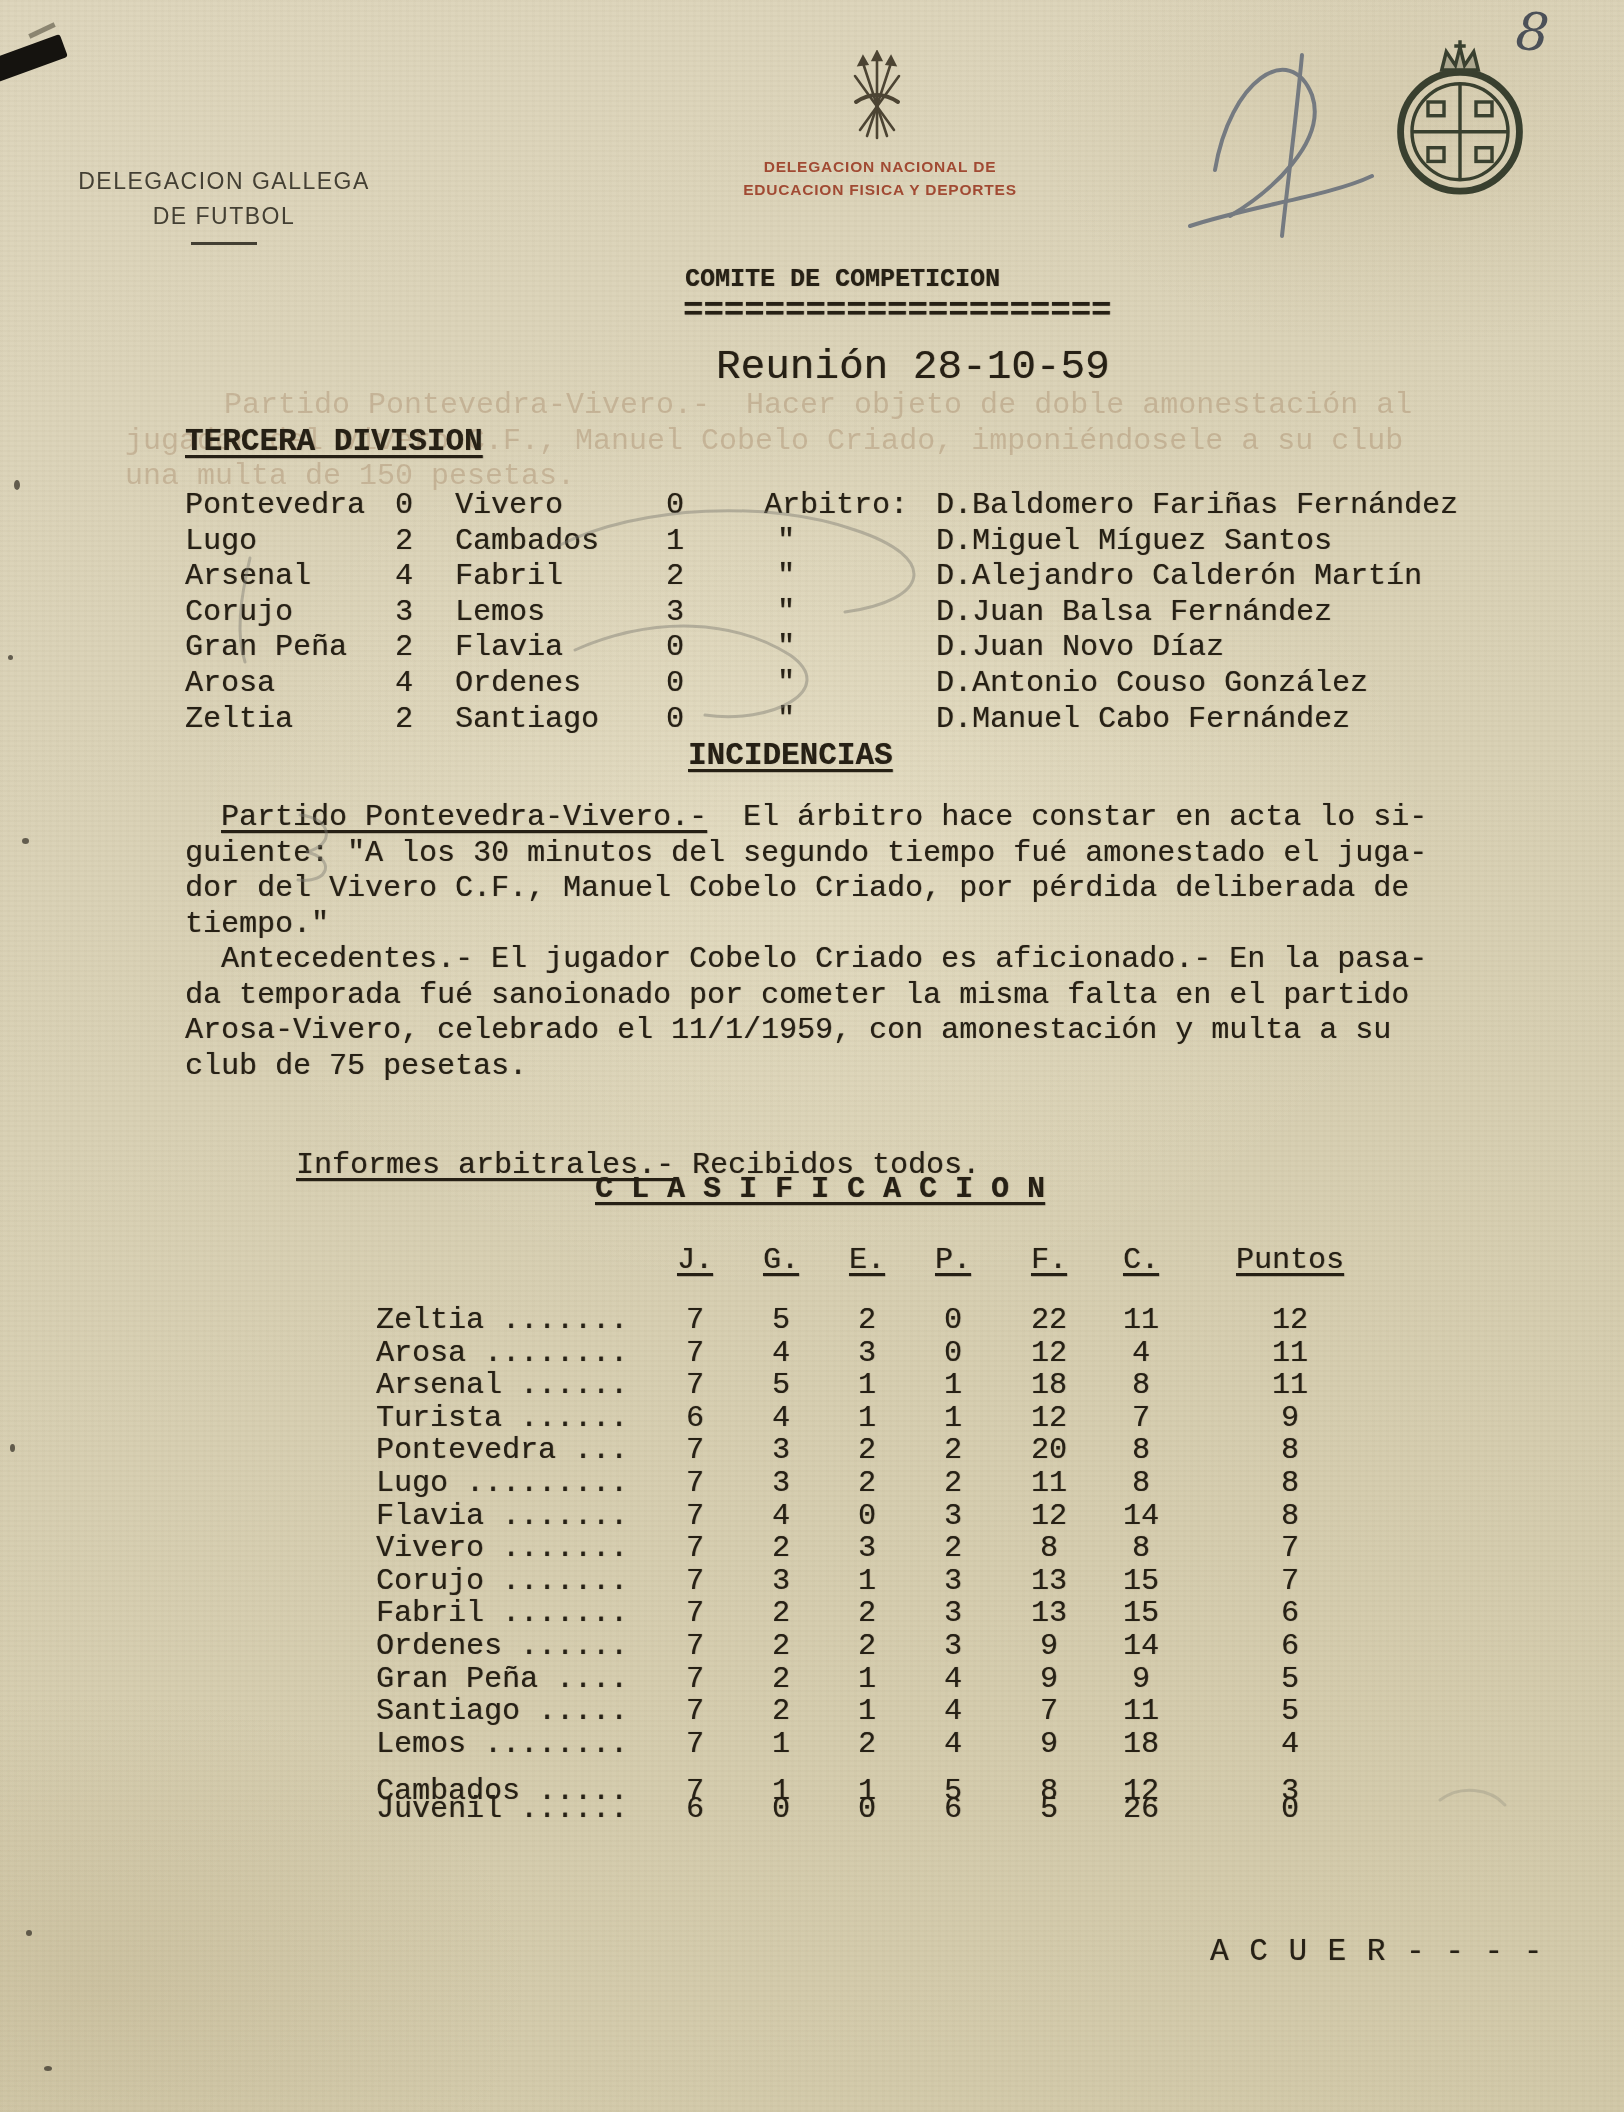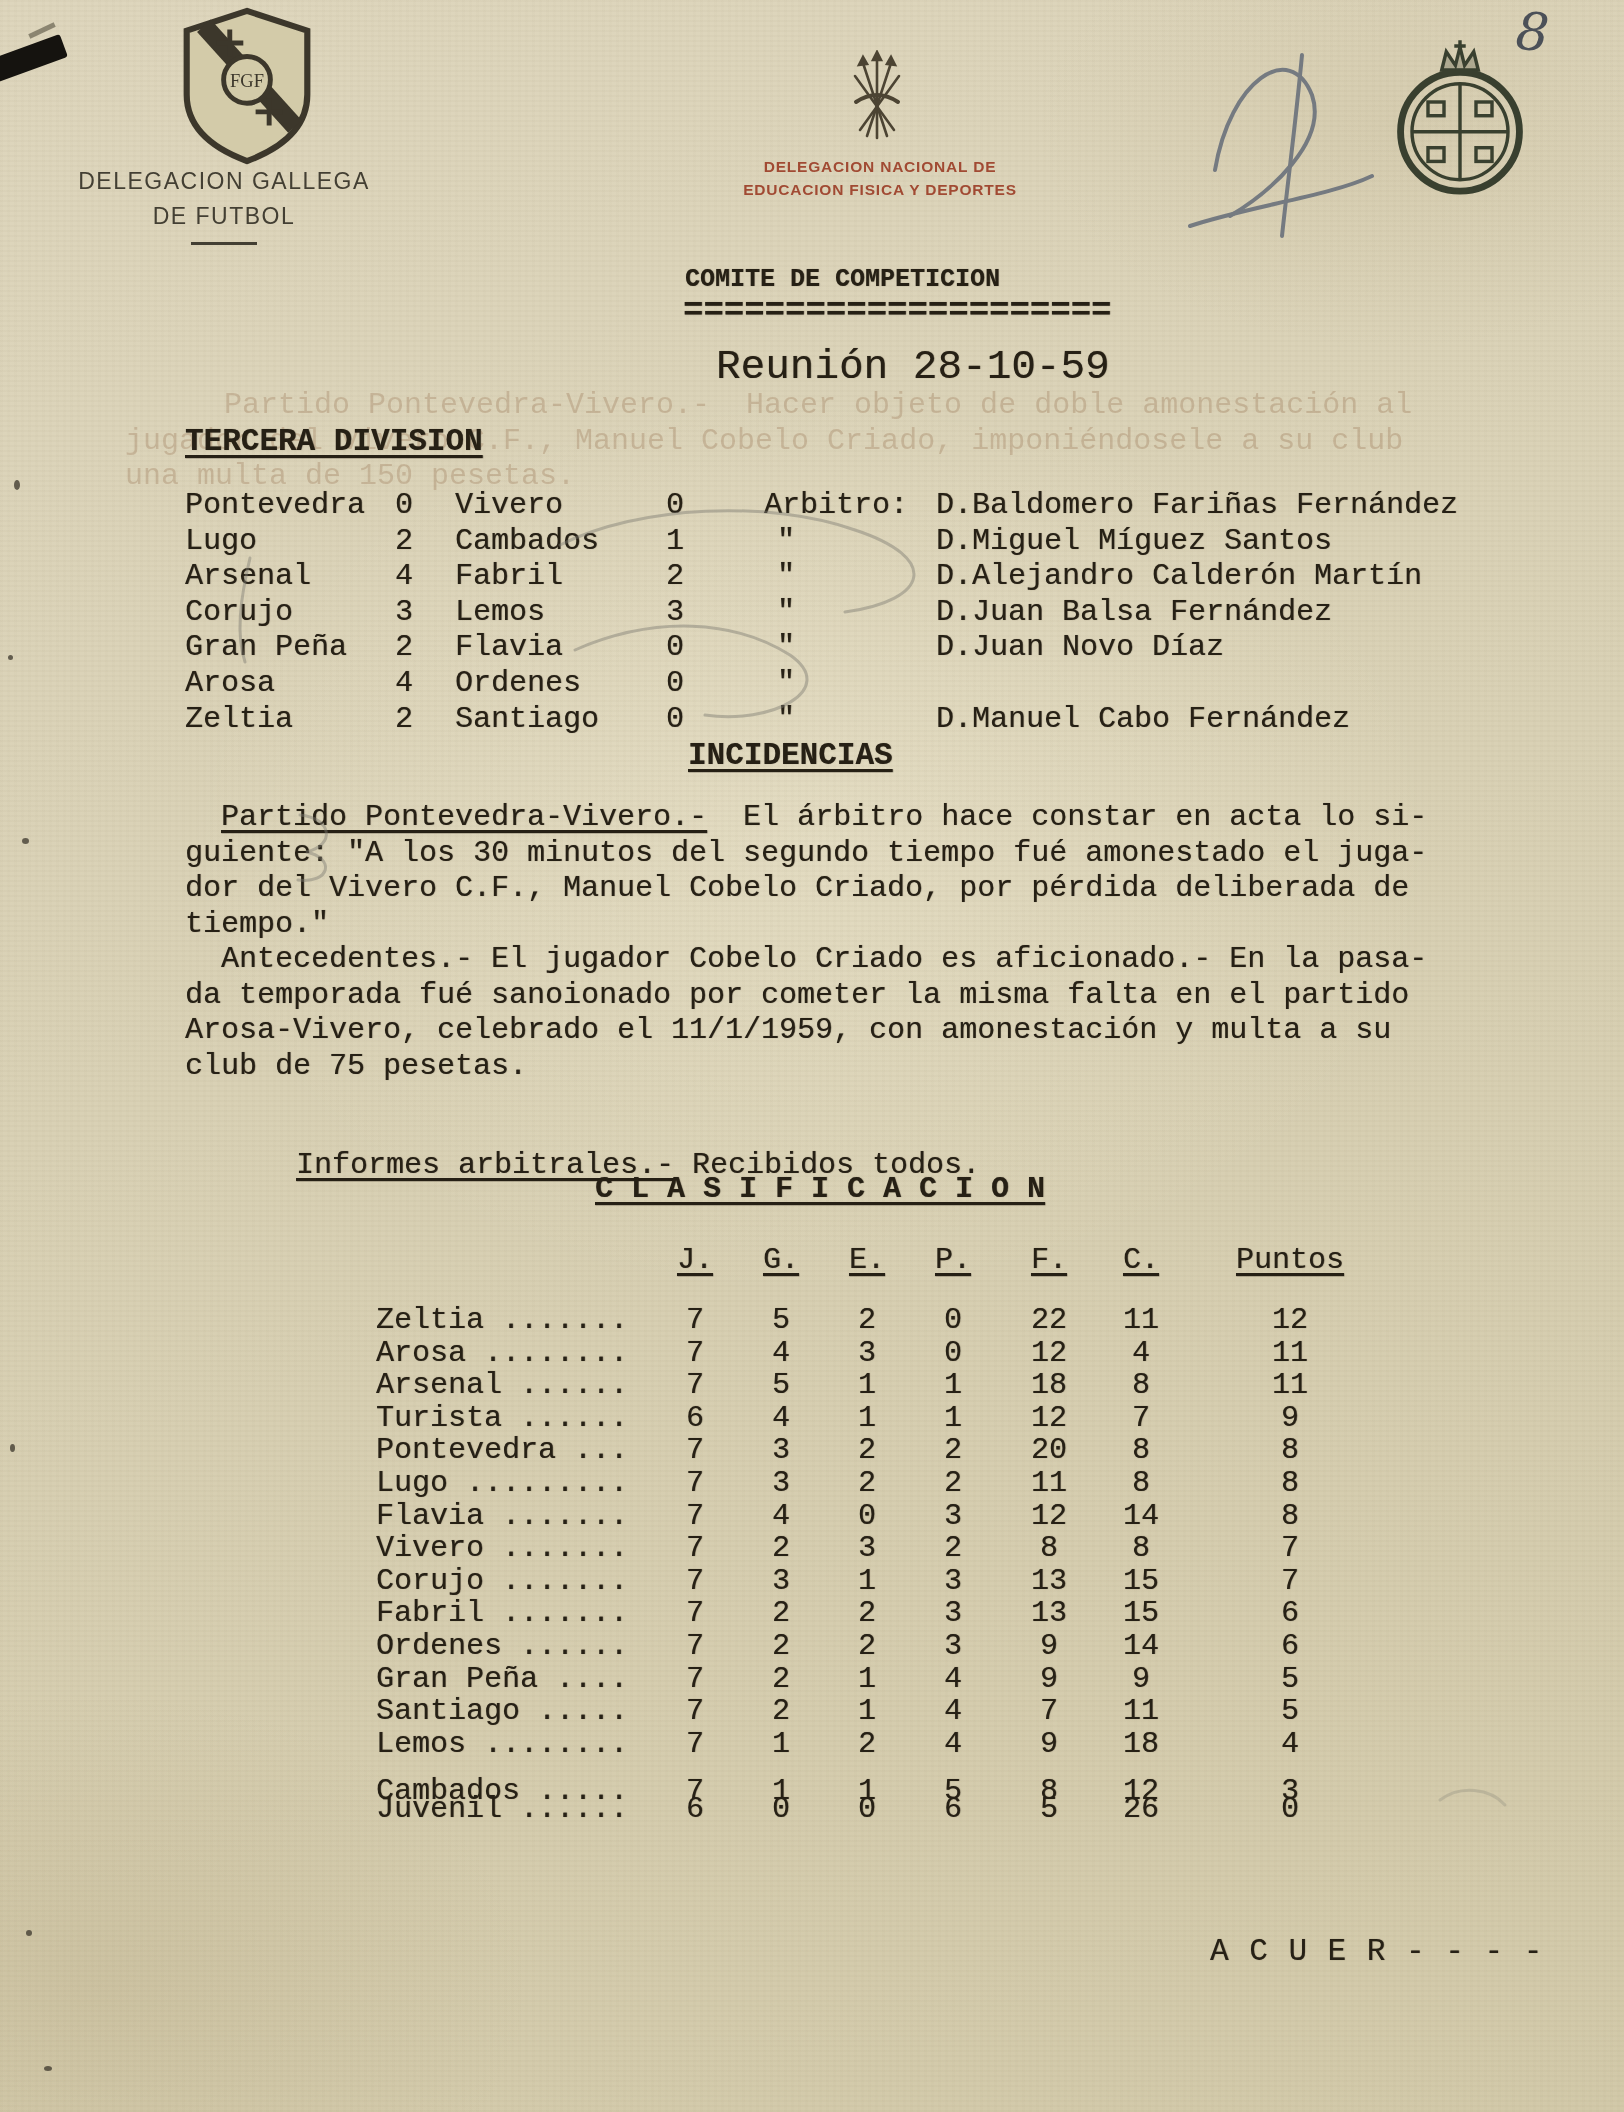--- a/index.html
+++ b/index.html
@@ -64,29 +64,20 @@
   <div class="speck" style="left:8px;top:655px;width:5px;height:5px;"></div>
   <div class="speck" style="left:22px;top:838px;width:7px;height:6px;"></div>
   <div class="speck" style="left:10px;top:1444px;width:5px;height:8px;"></div>
   <div class="speck" style="left:26px;top:1930px;width:6px;height:6px;"></div>
   <div class="speck" style="left:44px;top:2066px;width:8px;height:5px;"></div>
 
   <div class="ghost" style="left:224px;top:388px;">Partido Pontevedra-Vivero.-  Hacer objeto de doble amonestación al</div>
   <div class="ghost" style="left:125px;top:424px;">jugador del Vivero C.F., Manuel Cobelo Criado, imponiéndosele a su club</div>
   <div class="ghost" style="left:125px;top:459px;">una multa de 150 pesetas.</div>
 
-  <div class="abs" style="left:172px;top:6px;width:150px;height:160px;">
-    <svg width="150" height="160" viewBox="0 0 110 130">
-      <path d="M55 4 L104 20 V72 Q104 108 55 126 Q6 108 6 72 V20 Z" fill="#d3cba9" stroke="#3c372b" stroke-width="5"></path>
-      <path d="M20 16 L94 98" stroke="#3c372b" stroke-width="15"></path>
-      <path d="M30 30 h22 M41 19 v22 M62 86 h22 M73 75 v22" stroke="#3c372b" stroke-width="4"></path>
-      <circle cx="55" cy="60" r="19" fill="#d3cba9" stroke="#3c372b" stroke-width="4"></circle>
-      <text x="55" y="66" text-anchor="middle" font-size="15" font-family="Liberation Serif, serif" fill="#3c372b">FGF</text>
-    </svg>
-  </div>
   <div class="org org-left">
     <div class="l1">DELEGACION GALLEGA</div>
     <div class="l2">DE FUTBOL</div>
     <div class="bar"></div>
   </div>
 
   <div class="abs" style="left:848px;top:50px;width:58px;height:95px;">
     <svg width="58" height="95" viewBox="0 0 58 95">
       <g stroke="#4c4433" stroke-width="2.6" fill="#4c4433" stroke-linecap="round">
         <line x1="29" y1="8" x2="29" y2="88"></line>
@@ -170,20 +161,21 @@
         <span class="cell" style="left: 481px;">0</span>
         <span class="cell" style="left: 592px;">"</span>
         <span class="cell" style="left: 751px;">D.Juan Novo Díaz</span>
       </div>
       <div class="rrow" style="top: 178px;">
         <span class="cell" style="left: 0px;">Arosa</span>
         <span class="cell" style="left: 210px;">4</span>
         <span class="cell" style="left: 270px;">Ordenes</span>
         <span class="cell" style="left: 481px;">0</span>
         <span class="cell" style="left: 592px;">"</span>
+        <span class="cell" style="left: 751px;">D.Antonio Couso González</span>
       </div>
       <div class="rrow" style="top: 213.6px;">
         <span class="cell" style="left: 0px;">Zeltia</span>
         <span class="cell" style="left: 210px;">2</span>
         <span class="cell" style="left: 270px;">Santiago</span>
         <span class="cell" style="left: 481px;">0</span>
         <span class="cell" style="left: 592px;">"</span>
         <span class="cell" style="left: 751px;">D.Manuel Cabo Fernández</span>
       </div>
     </div>

